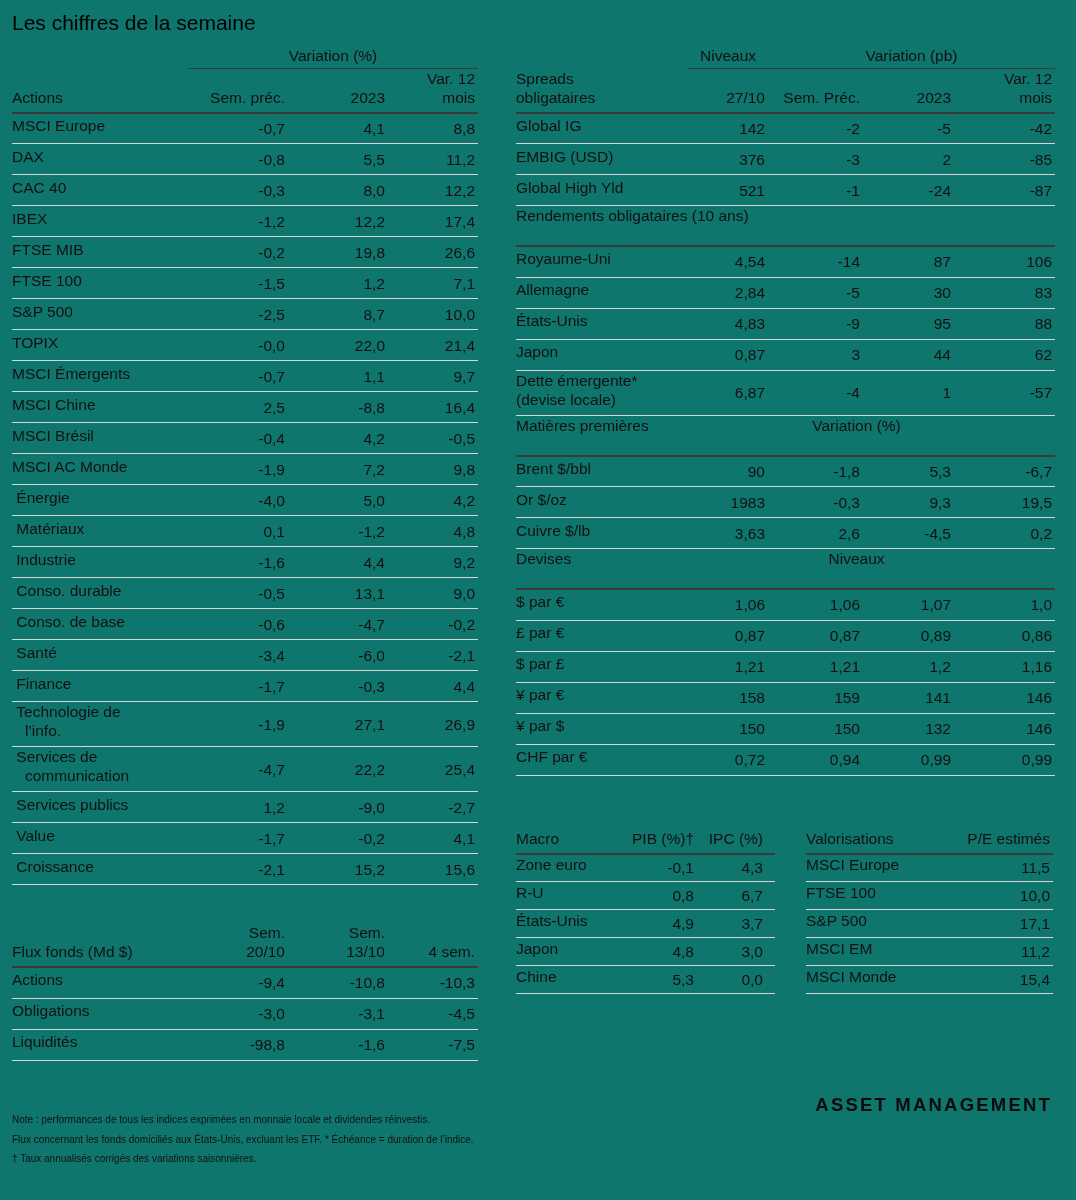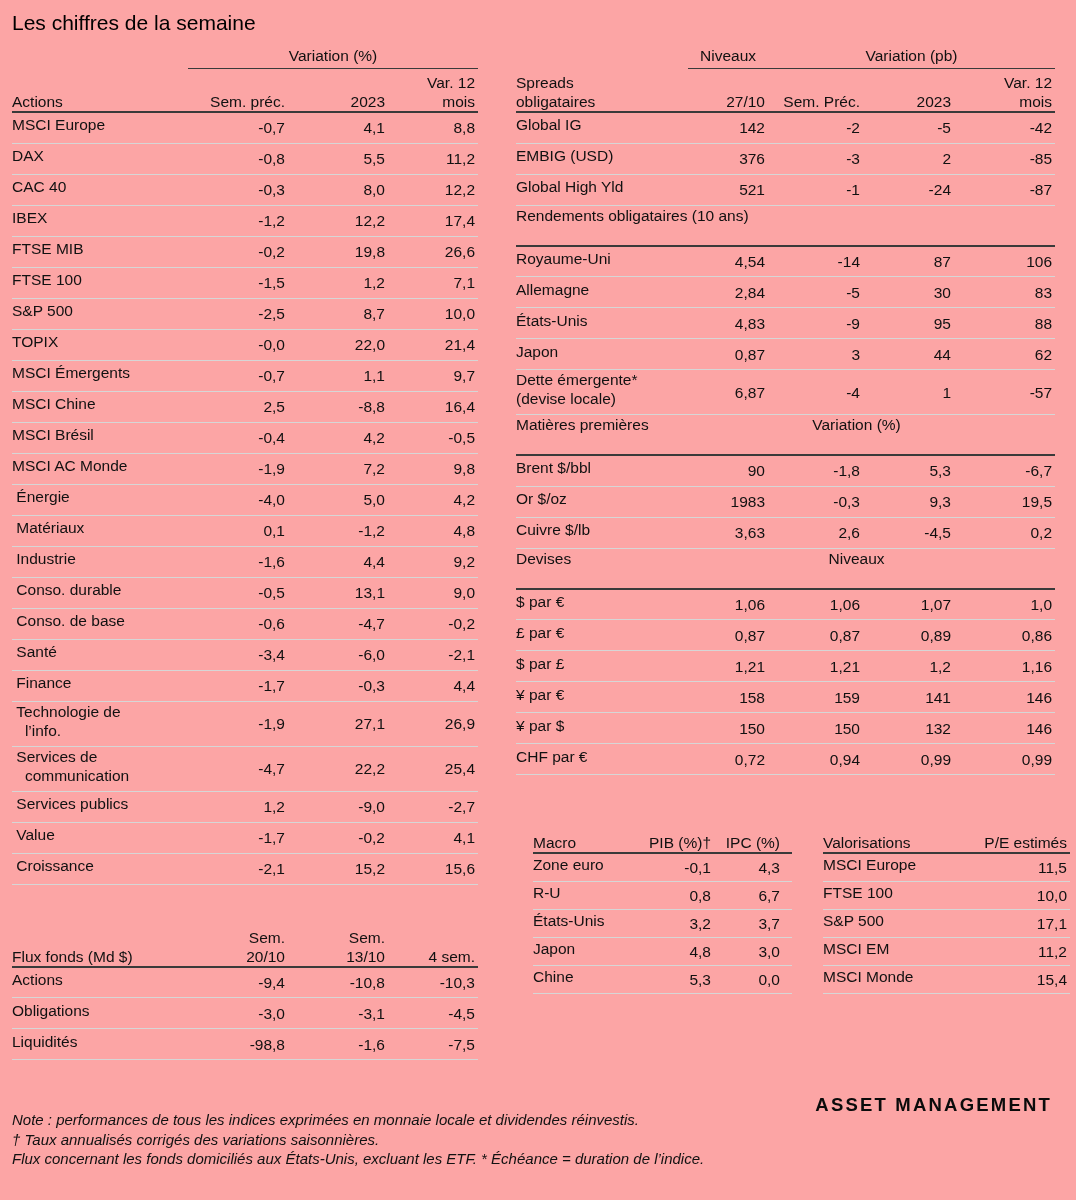--- a/index.html
+++ b/index.html
@@ -1,60 +1,60 @@
 <!DOCTYPE html>
 <html><head>
 <meta charset="utf-8">
 <style>
   * { margin:0; padding:0; box-sizing:border-box; }
   html,body { background:#ffffff; }
   body { width:1076px; height:1200px; font-family:"Liberation Sans","DejaVu Sans",sans-serif; color:#111; }
-  .page { position:relative; width:1076px; height:1200px; background:#fca5a5; overflow:hidden; }
+  .page { position:relative; width:1076px; height:1200px; background:#0f766e; overflow:hidden; }
 
   .col-left  { position:absolute; left:12px;  top:10px; width:466px; }
   .col-right { position:absolute; left:516px; top:42px; width:539px; }
 
   h1.title { font-size:21px; font-weight:400; line-height:26px; margin:0 0 6px 0; color:#000; }
 
   table { border-collapse:collapse; table-layout:fixed; width:100%; font-size:15.5px; line-height:19px; color:#111; }
   td,th { padding:0; font-weight:400; vertical-align:middle; }
   .num { text-align:right; padding-right:3px; white-space:pre-line; }
   .lbl { text-align:left;  white-space:pre-wrap; overflow:hidden; }
 
   
   .group-row td { height:26px; vertical-align:bottom; padding-bottom:3px; }
   .group-line { border-bottom:1.5px solid #3a3a3a; text-align:center; }
 
   
-  .hdr-row th { border-bottom:2.5px solid #3a3a3a; vertical-align:bottom; height:44px; }
+  .hdr-row th { border-bottom:2.5px solid #3a3a3a; vertical-align:bottom; padding-bottom:5px; height:44px; }
 
   
   tbody.data td { border-bottom:1px solid #d6d6d6; height:31px; }
   tbody.data td.lbl { padding-bottom:6px; }
 
   
   .section-row td { border-bottom:2px solid #3a3a3a; height:33px; vertical-align:bottom; padding-bottom:20px; }
   .section-sub { text-align:center; padding-right:30px; }
 
   .vol-table { margin-top:14px; }
   .vol-table .hdr-single td { border-bottom:2.5px solid #3a3a3a; height:30px; vertical-align:bottom; padding-bottom:5px; }
 
   .flux-table { margin-top:24px; }
   .flux-table .hdr-row th { height:58px; }
 
   .bottom-tables { display:flex; margin-top:46px; }
-  .macro-table { width:259px;margin-left:17px; }
+  .macro-table { width:259px; }
   .macro-table td:last-child, .macro-table th:last-child { padding-right:12px; }
   .macro-table .hdr-row th { height:32px; }
   .macro-table tbody.data td { height:28px; }
   .val-table { width:247px; margin-left:31px; }
   .val-table .hdr-row th { height:32px; }
   .val-table tbody.data td { height:28px; }
 
-  .notes { position:absolute; left:12px; top:1110px; width:790px; font-style:italic; font-size:15px; line-height:19.5px; color:#111; }
+  .notes { position:absolute; left:12px; top:1110px; width:790px; font-size:10px; line-height:19.5px; color:#111; }
   .notes p { margin:0; }
 
   .logo { position:absolute; right:24px; top:1086px; text-align:right; color:#0b0b0b; }
   .logo .brand { font-family:"Liberation Serif","DejaVu Serif",serif; font-size:50px; line-height:50px; letter-spacing:-1px; }
   .logo .division { font-size:18.5px; font-weight:700; letter-spacing:2.2px; margin-top:8px; }
 </style>
 </head>
 <body>
 
 <div class="page">
@@ -465,21 +465,21 @@
               <td class="num">-0,1</td>
               <td class="num">4,3</td>
             </tr>
             <tr>
               <td class="lbl">R-U</td>
               <td class="num">0,8</td>
               <td class="num">6,7</td>
             </tr>
             <tr>
               <td class="lbl">États-Unis</td>
-              <td class="num">3,2</td>
+              <td class="num">4,9</td>
               <td class="num">3,7</td>
             </tr>
             <tr>
               <td class="lbl">Japon</td>
               <td class="num">4,8</td>
               <td class="num">3,0</td>
             </tr>
             <tr>
               <td class="lbl">Chine</td>
               <td class="num">5,3</td>
@@ -520,21 +520,21 @@
               <td class="lbl">MSCI Monde</td>
               <td class="num">15,4</td>
             </tr>
           </tbody>
       </table>
     </div>
   </div>
 
   <div class="notes">
     <p>Note : performances de tous les indices exprimées en monnaie locale et dividendes réinvestis.</p>
+    <p>Flux concernant les fonds domiciliés aux États-Unis, excluant les ETF. * Échéance = duration de l’indice.</p>
     <p>† Taux annualisés corrigés des variations saisonnières.</p>
-    <p>Flux concernant les fonds domiciliés aux États-Unis, excluant les ETF. * Échéance = duration de l’indice.</p>
   </div>
 
   <div class="logo">
     <div class="division">ASSET MANAGEMENT</div>
   </div>
 
 </div>
 
 </body></html>

